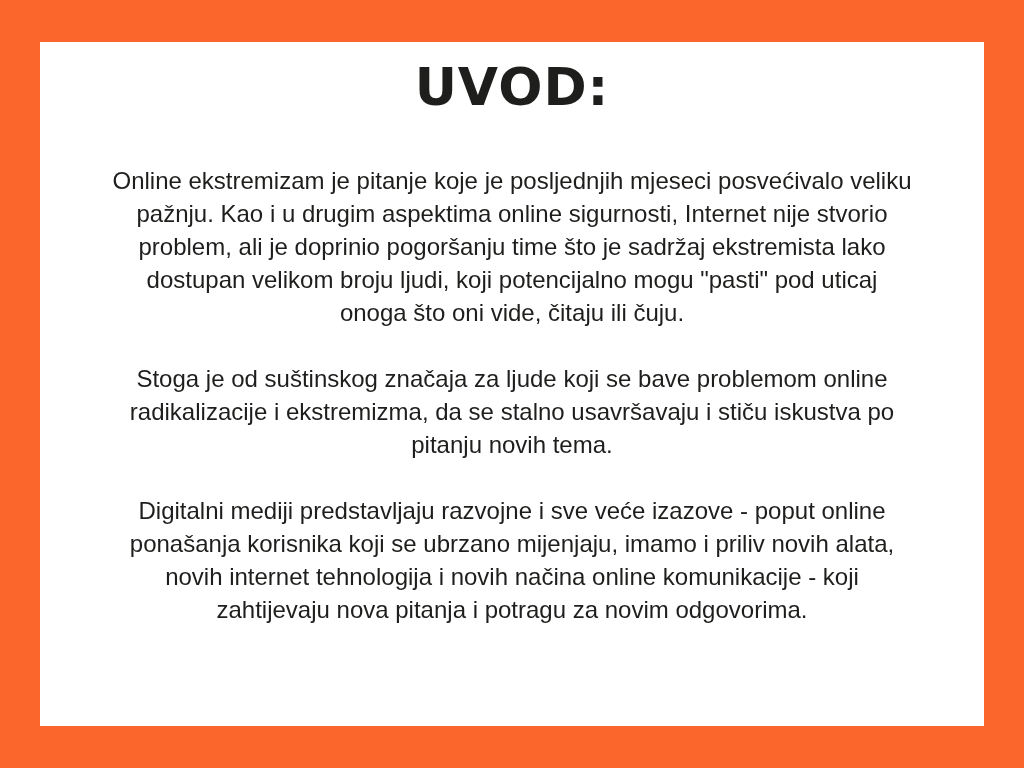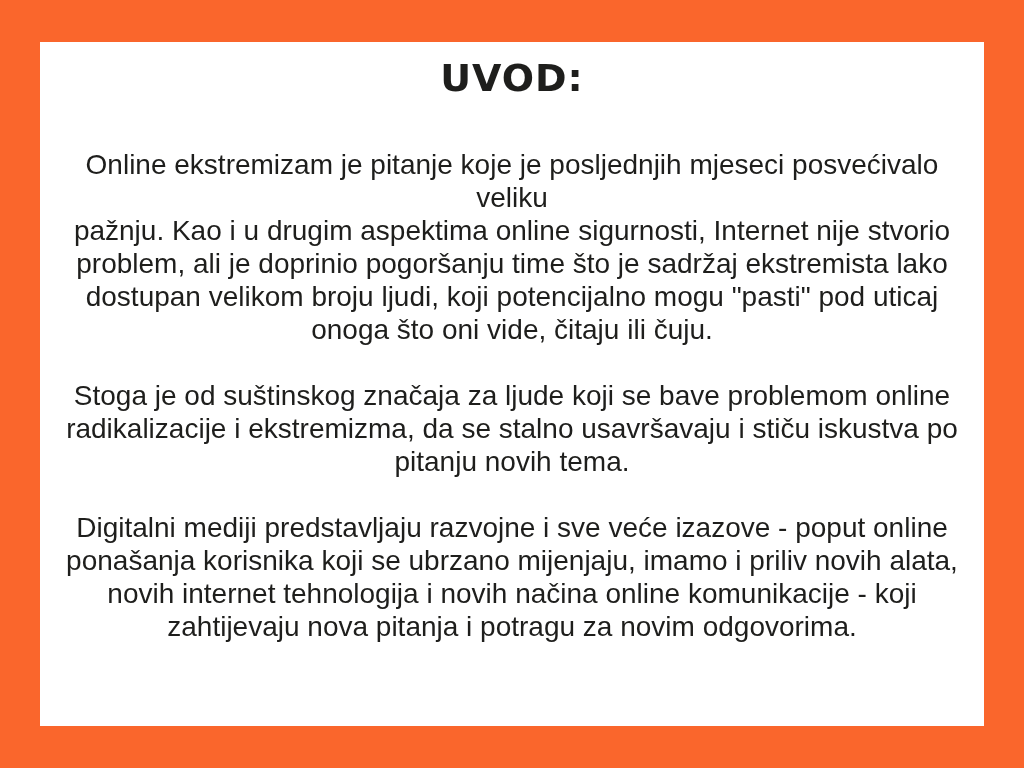--- a/index.html
+++ b/index.html
@@ -26,28 +26,28 @@
     height: 100%;
     background: var(--background, #FFFFFF);
     padding: 12px 6px 0 6px;
     text-align: center;
     color: var(--text, #1E1E1C);
   }
   .title {
     margin: 2px 0 46px 0;
     font-family: "DejaVu Sans", "Liberation Sans", sans-serif;
     font-weight: bold;
-    font-size: 38px;
+    font-size: 52px;
     line-height: 1.2;
     letter-spacing: 1px;
     color: var(--text, #1E1E1C);
   }
   .para {
     margin: 0 0 33px 0;
-    font-size: 28px;
+    font-size: 24px;
     line-height: 33px;
     font-weight: 500;
     white-space: pre-line;
     color: var(--text, #1E1E1C);
   }
 </style>
 </head>
 <body>
 
 <div class="frame">

